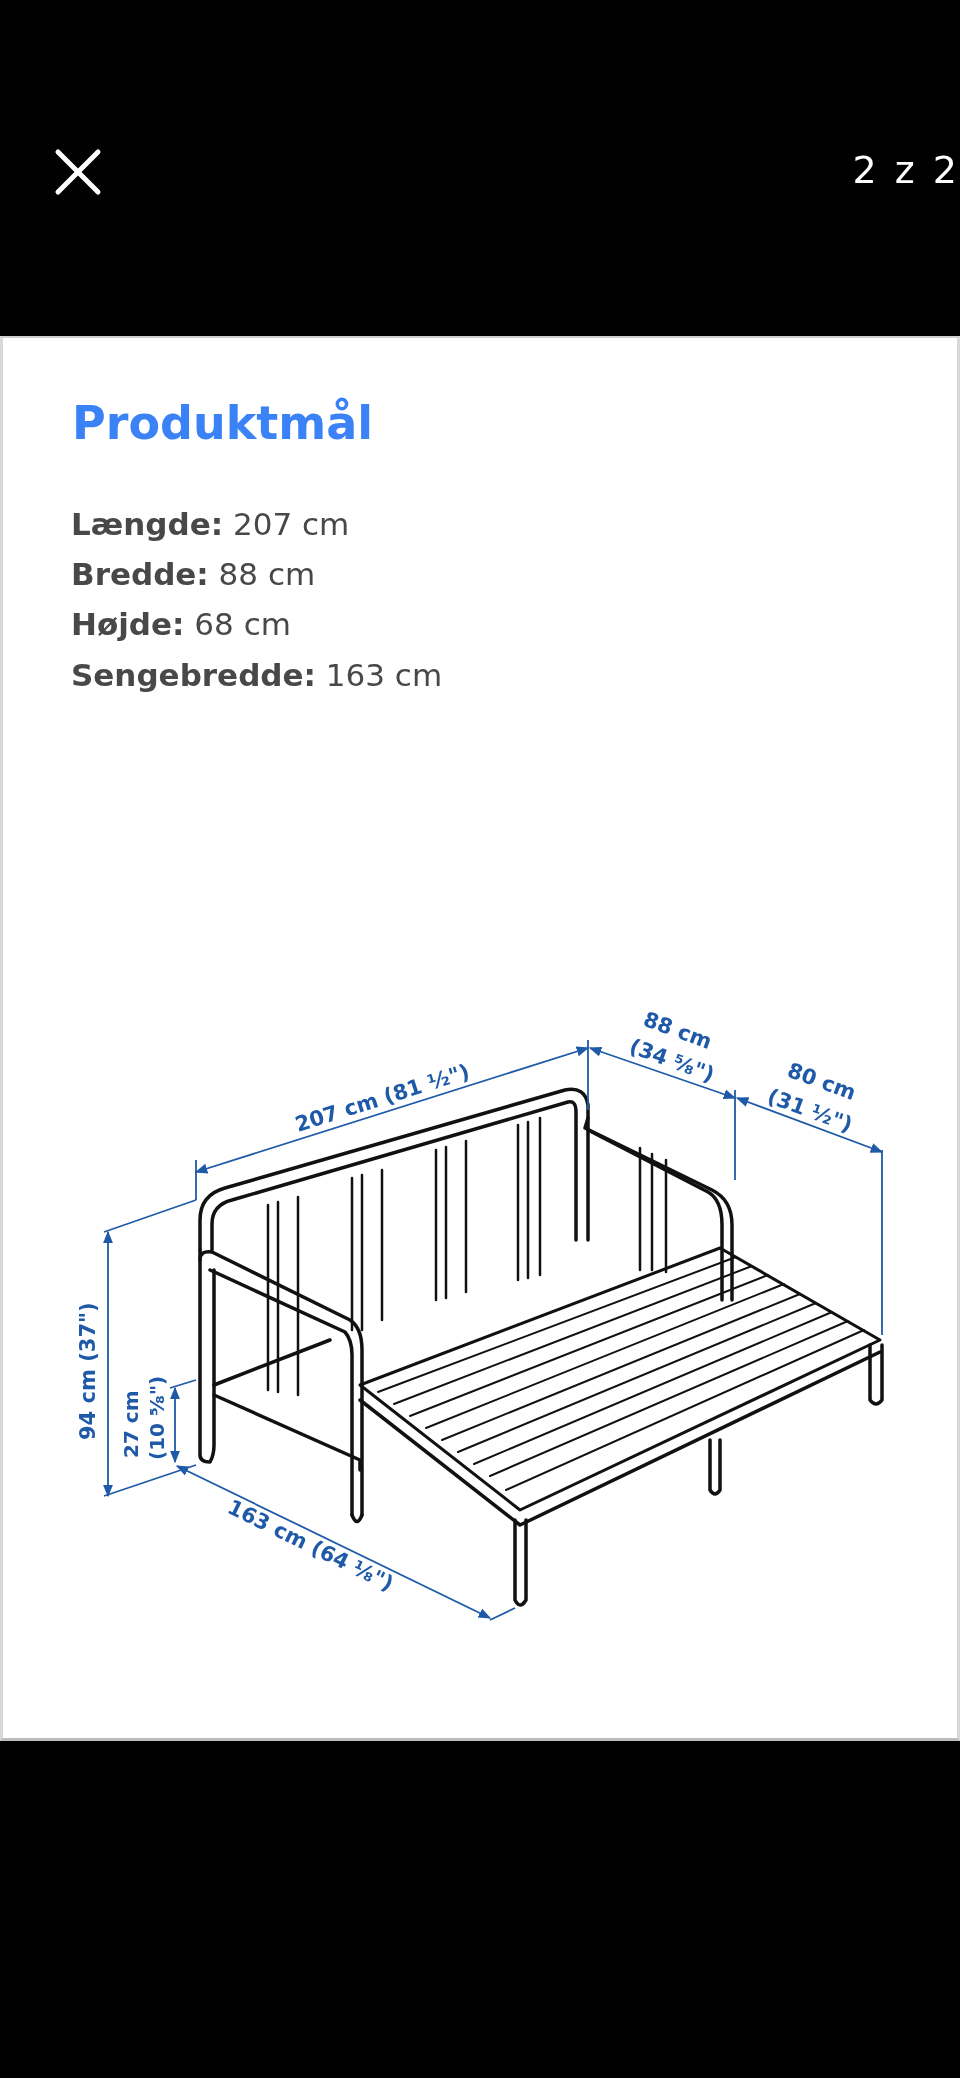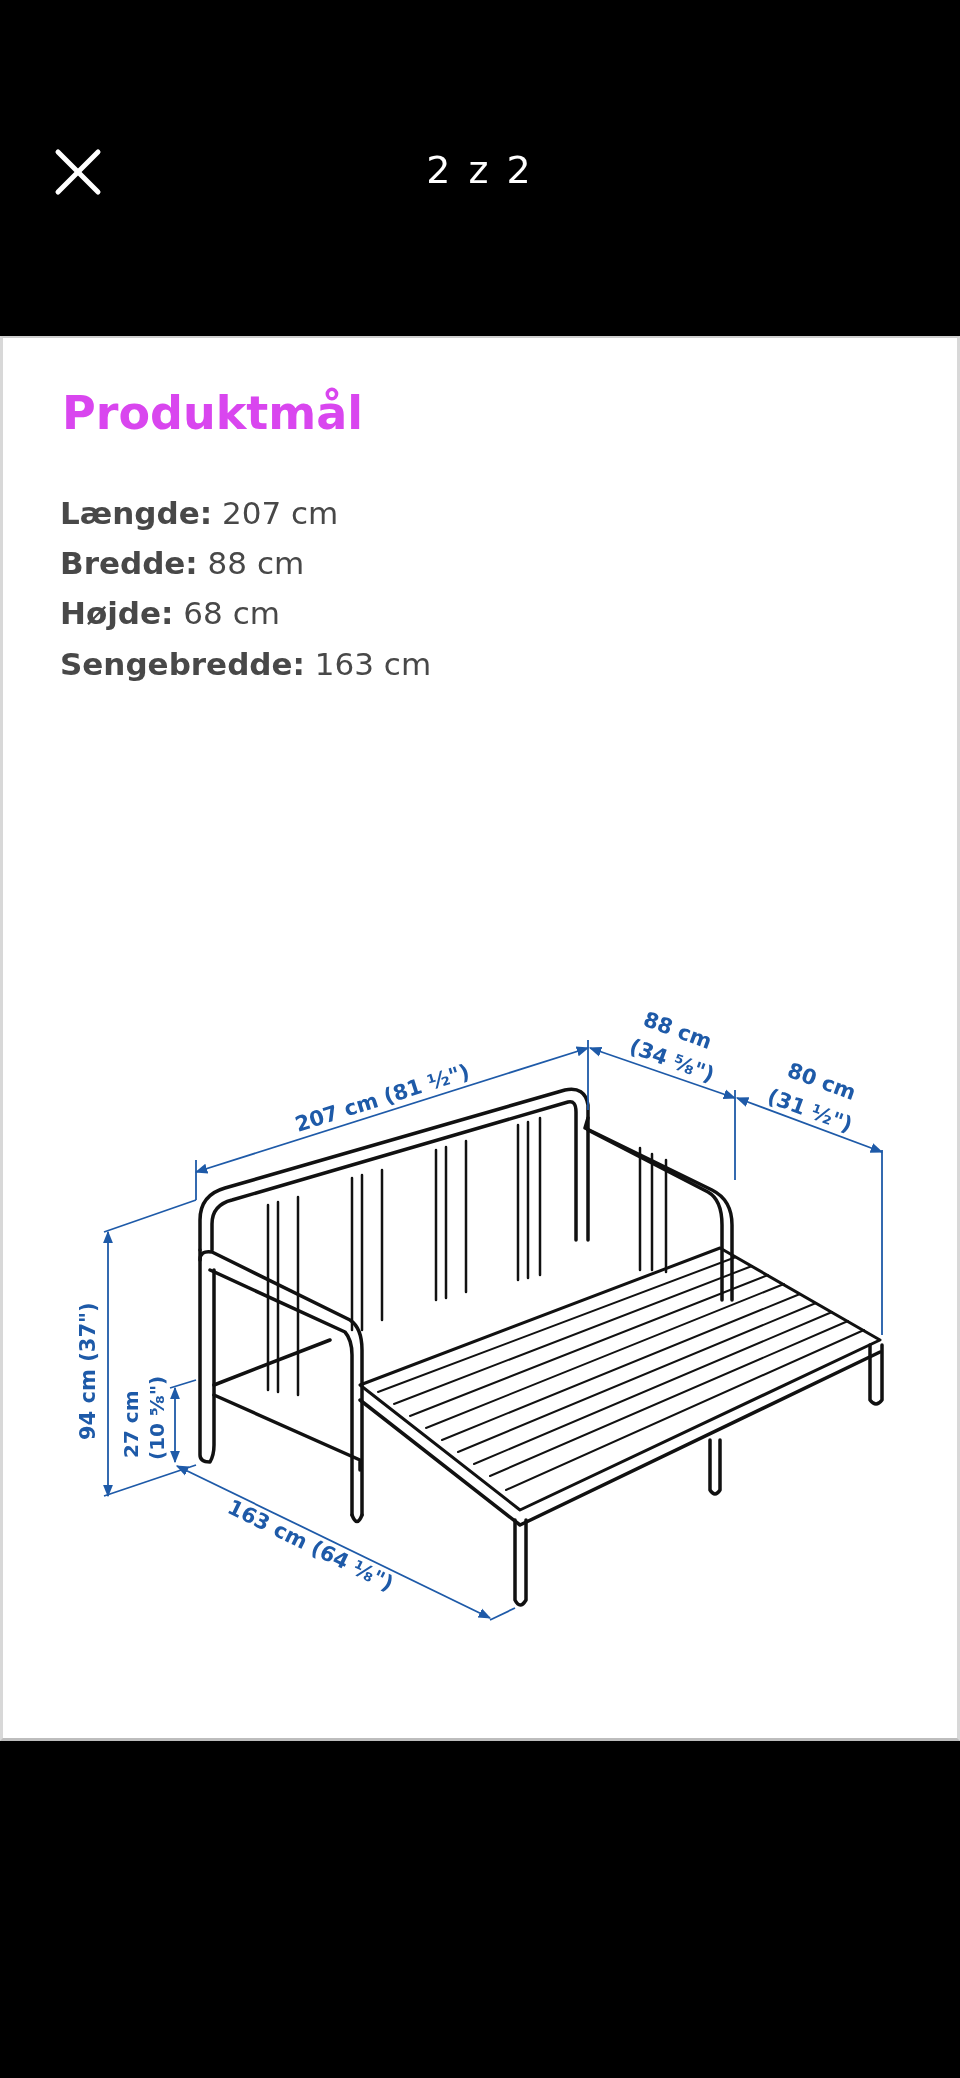--- a/index.html
+++ b/index.html
@@ -1,27 +1,27 @@
 <!DOCTYPE html>
 <html><head>
 <meta charset="utf-8">
 <style>
   html, body { margin:0; padding:0; }
   body { width:960px; height:2078px; background:#000; position:relative; overflow:hidden;
          font-family:"DejaVu Sans", "Liberation Sans", sans-serif; }
   .topbar { position:absolute; left:0; top:0; width:960px; height:336px; background:#000; }
   .close-btn { position:absolute; left:52px; top:146px; width:52px; height:52px; cursor:pointer; }
-  .counter { position:absolute; left:0; width:960px; top:148px; text-align:center; color:#fff;
+  .counter { position:absolute; left:0; width:960px; top:148px; text-align:right; color:#fff;
              font-family:"DejaVu Sans", sans-serif; font-size:38px; letter-spacing:3px; }
   .card { position:absolute; left:0; top:336px; width:960px; height:1405px; background:#fff;
           box-sizing:border-box; border-left:3px solid #d8d8d8; border-right:3px solid #d8d8d8;
           border-top:2px solid #cfcfcf; border-bottom:3px solid #bdbdbd; }
-  .title { position:absolute; left:60px; top:384px; margin:2px; font-size:46px; font-weight:bold;
-           color:#d946ef; font-family:"DejaVu Sans", sans-serif; letter-spacing:0px; }
-  .specs { position:absolute; left:60px; top:488px; margin:0; padding:0; list-style:none; }
+  .title { position:absolute; left:60px; top:384px; margin:12px; font-size:46px; font-weight:bold;
+           color:#3b82f6; font-family:"DejaVu Sans", sans-serif; letter-spacing:0px; }
+  .specs { position:absolute; left:60px; top:488px; margin:11px; padding:0; list-style:none; }
   .specs li { font-size:31px; line-height:50.2px; color:#484848; white-space:nowrap; }
   .specs .k { font-weight:bold; }
   .diagram { position:absolute; left:0; top:960px; width:960px; height:700px; }
   .dimtext { fill:#1e5aa8; font-weight:bold; font-family:"DejaVu Sans", sans-serif; }
   .bottom { position:absolute; left:0; top:1741px; width:960px; height:337px; background:#000; }
 </style>
 </head>
 <body>
 
 <div class="topbar">

